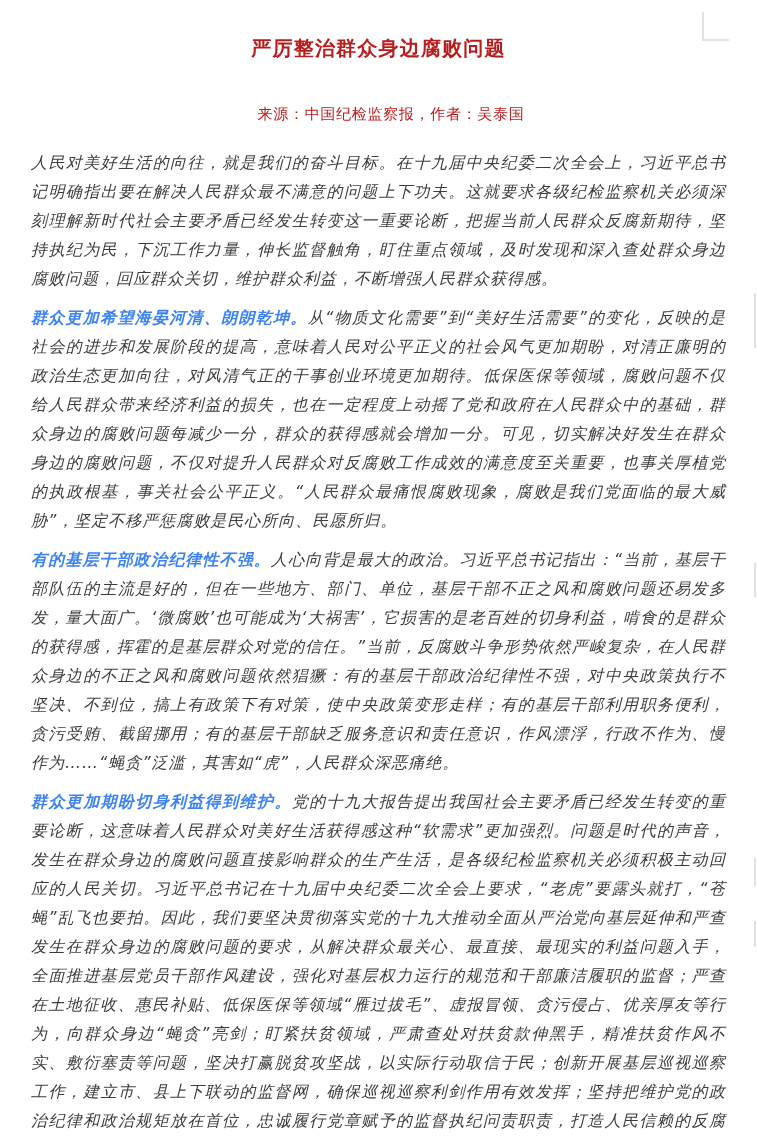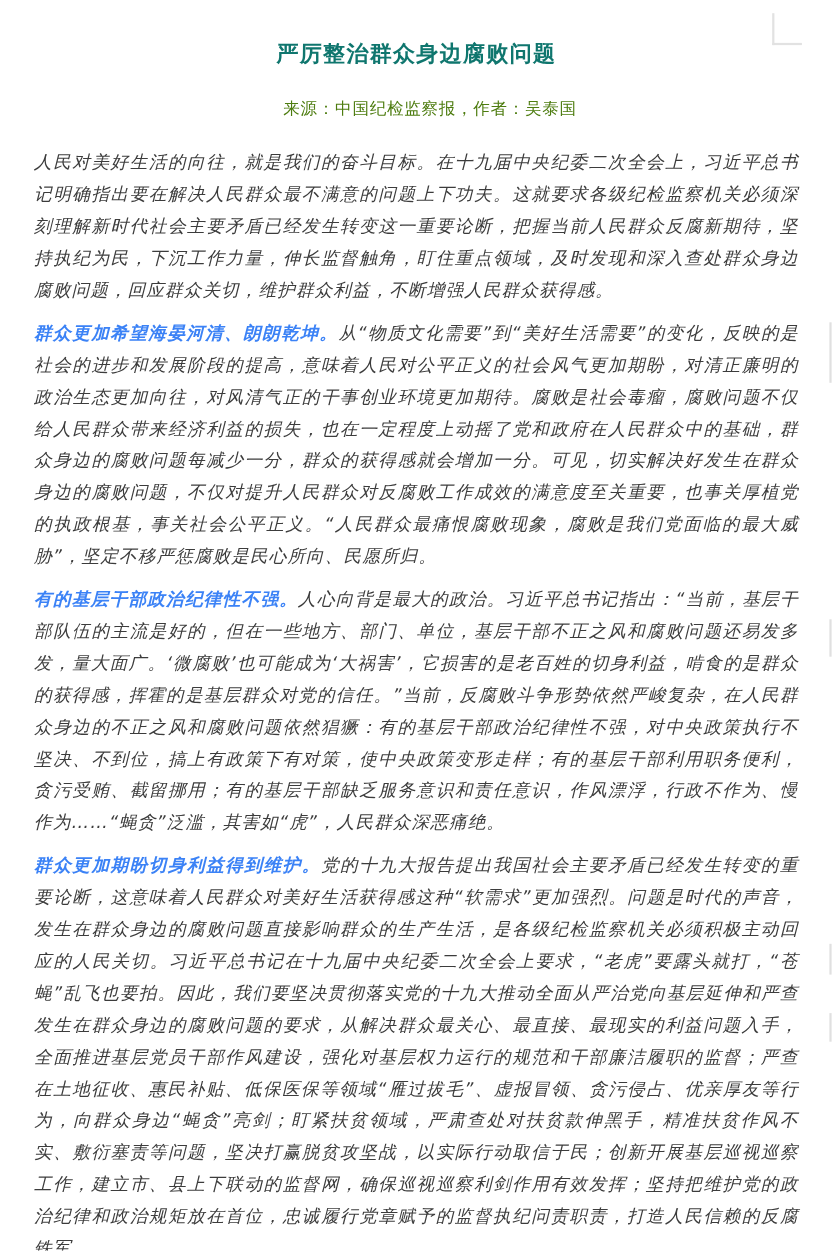--- a/index.html
+++ b/index.html
@@ -16,28 +16,28 @@
     font-family: "DejaVu Sans", "Liberation Sans", sans-serif;
   }
   .title {
     margin: 0;
     padding-top: 37px;
     text-align: center;
     font-size: 20px;
     line-height: 22px;
     font-weight: bold;
     letter-spacing: 1.2px;
-    color: #0f766e;
+    color: #b91c1c;
   }
   .byline {
-    margin-top: 31px;
+    margin-top: 46px;
     text-align: center;
     font-size: 15px;
     letter-spacing: 0.7px;
-    color: #4d7c0f;
+    color: #b91c1c;
     padding-left: 25px;
   }
   .content {
     margin: 24px 31px 0 31px;
     font-size: 16px;
     line-height: 29px;
     letter-spacing: 1px;
     color: #3c3c3c;
     text-align: justify;
     text-justify: inter-ideograph;
@@ -83,20 +83,20 @@
   <div class="edge-mark em3"></div>
   <div class="edge-mark em4"></div>
 
   <h1 class="title">严厉整治群众身边腐败问题</h1>
 
   <div class="byline">来源：中国纪检监察报，作者：吴泰国</div>
 
   <div class="content">
     <p><b class="lead"></b><span>人民对美好生活的向往，就是我们的奋斗目标。在十九届中央纪委二次全会上，习近平总书记明确指出要在解决人民群众最不满意的问题上下功夫。这就要求各级纪检监察机关必须深刻理解新时代社会主要矛盾已经发生转变这一重要论断，把握当前人民群众反腐新期待，坚持执纪为民，下沉工作力量，伸长监督触角，盯住重点领域，及时发现和深入查处群众身边腐败问题，回应群众关切，维护群众利益，不断增强人民群众获得感。</span></p>
 
-    <p><b class="lead">群众更加希望海晏河清、朗朗乾坤。</b><span>从“物质文化需要”到“美好生活需要”的变化，反映的是社会的进步和发展阶段的提高，意味着人民对公平正义的社会风气更加期盼，对清正廉明的政治生态更加向往，对风清气正的干事创业环境更加期待。腐败是社会毒瘤，腐败问题不仅给人民群众带来经济利益的损失，也在一定程度上动摇了党和政府在人民群众中的基础，群众身边的腐败问题每减少一分，群众的获得感就会增加一分。可见，切实解决好发生在群众身边的腐败问题，不仅对提升人民群众对反腐败工作成效的满意度至关重要，也事关厚植党的执政根基，事关社会公平正义。“人民群众最痛恨腐败现象，腐败是我们党面临的最大威胁”，坚定不移严惩腐败是民心所向、民愿所归。</span></p>
+    <p><b class="lead">群众更加希望海晏河清、朗朗乾坤。</b><span>从“物质文化需要”到“美好生活需要”的变化，反映的是社会的进步和发展阶段的提高，意味着人民对公平正义的社会风气更加期盼，对清正廉明的政治生态更加向往，对风清气正的干事创业环境更加期待。低保医保等领域，腐败问题不仅给人民群众带来经济利益的损失，也在一定程度上动摇了党和政府在人民群众中的基础，群众身边的腐败问题每减少一分，群众的获得感就会增加一分。可见，切实解决好发生在群众身边的腐败问题，不仅对提升人民群众对反腐败工作成效的满意度至关重要，也事关厚植党的执政根基，事关社会公平正义。“人民群众最痛恨腐败现象，腐败是我们党面临的最大威胁”，坚定不移严惩腐败是民心所向、民愿所归。</span></p>
 
     <p><b class="lead">有的基层干部政治纪律性不强。</b><span>人心向背是最大的政治。习近平总书记指出：“当前，基层干部队伍的主流是好的，但在一些地方、部门、单位，基层干部不正之风和腐败问题还易发多发，量大面广。‘微腐败’也可能成为‘大祸害’，它损害的是老百姓的切身利益，啃食的是群众的获得感，挥霍的是基层群众对党的信任。”当前，反腐败斗争形势依然严峻复杂，在人民群众身边的不正之风和腐败问题依然猖獗：有的基层干部政治纪律性不强，对中央政策执行不坚决、不到位，搞上有政策下有对策，使中央政策变形走样；有的基层干部利用职务便利，贪污受贿、截留挪用；有的基层干部缺乏服务意识和责任意识，作风漂浮，行政不作为、慢作为……“蝇贪”泛滥，其害如“虎”，人民群众深恶痛绝。</span></p>
 
     <p><b class="lead">群众更加期盼切身利益得到维护。</b><span>党的十九大报告提出我国社会主要矛盾已经发生转变的重要论断，这意味着人民群众对美好生活获得感这种“软需求”更加强烈。问题是时代的声音，发生在群众身边的腐败问题直接影响群众的生产生活，是各级纪检监察机关必须积极主动回应的人民关切。习近平总书记在十九届中央纪委二次全会上要求，“老虎”要露头就打，“苍蝇”乱飞也要拍。因此，我们要坚决贯彻落实党的十九大推动全面从严治党向基层延伸和严查发生在群众身边的腐败问题的要求，从解决群众最关心、最直接、最现实的利益问题入手，全面推进基层党员干部作风建设，强化对基层权力运行的规范和干部廉洁履职的监督；严查在土地征收、惠民补贴、低保医保等领域“雁过拔毛”、虚报冒领、贪污侵占、优亲厚友等行为，向群众身边“蝇贪”亮剑；盯紧扶贫领域，严肃查处对扶贫款伸黑手，精准扶贫作风不实、敷衍塞责等问题，坚决打赢脱贫攻坚战，以实际行动取信于民；创新开展基层巡视巡察工作，建立市、县上下联动的监督网，确保巡视巡察利剑作用有效发挥；坚持把维护党的政治纪律和政治规矩放在首位，忠诚履行党章赋予的监督执纪问责职责，打造人民信赖的反腐铁军。</span></p>
   </div>
 
 </div>
 
 </body></html>

